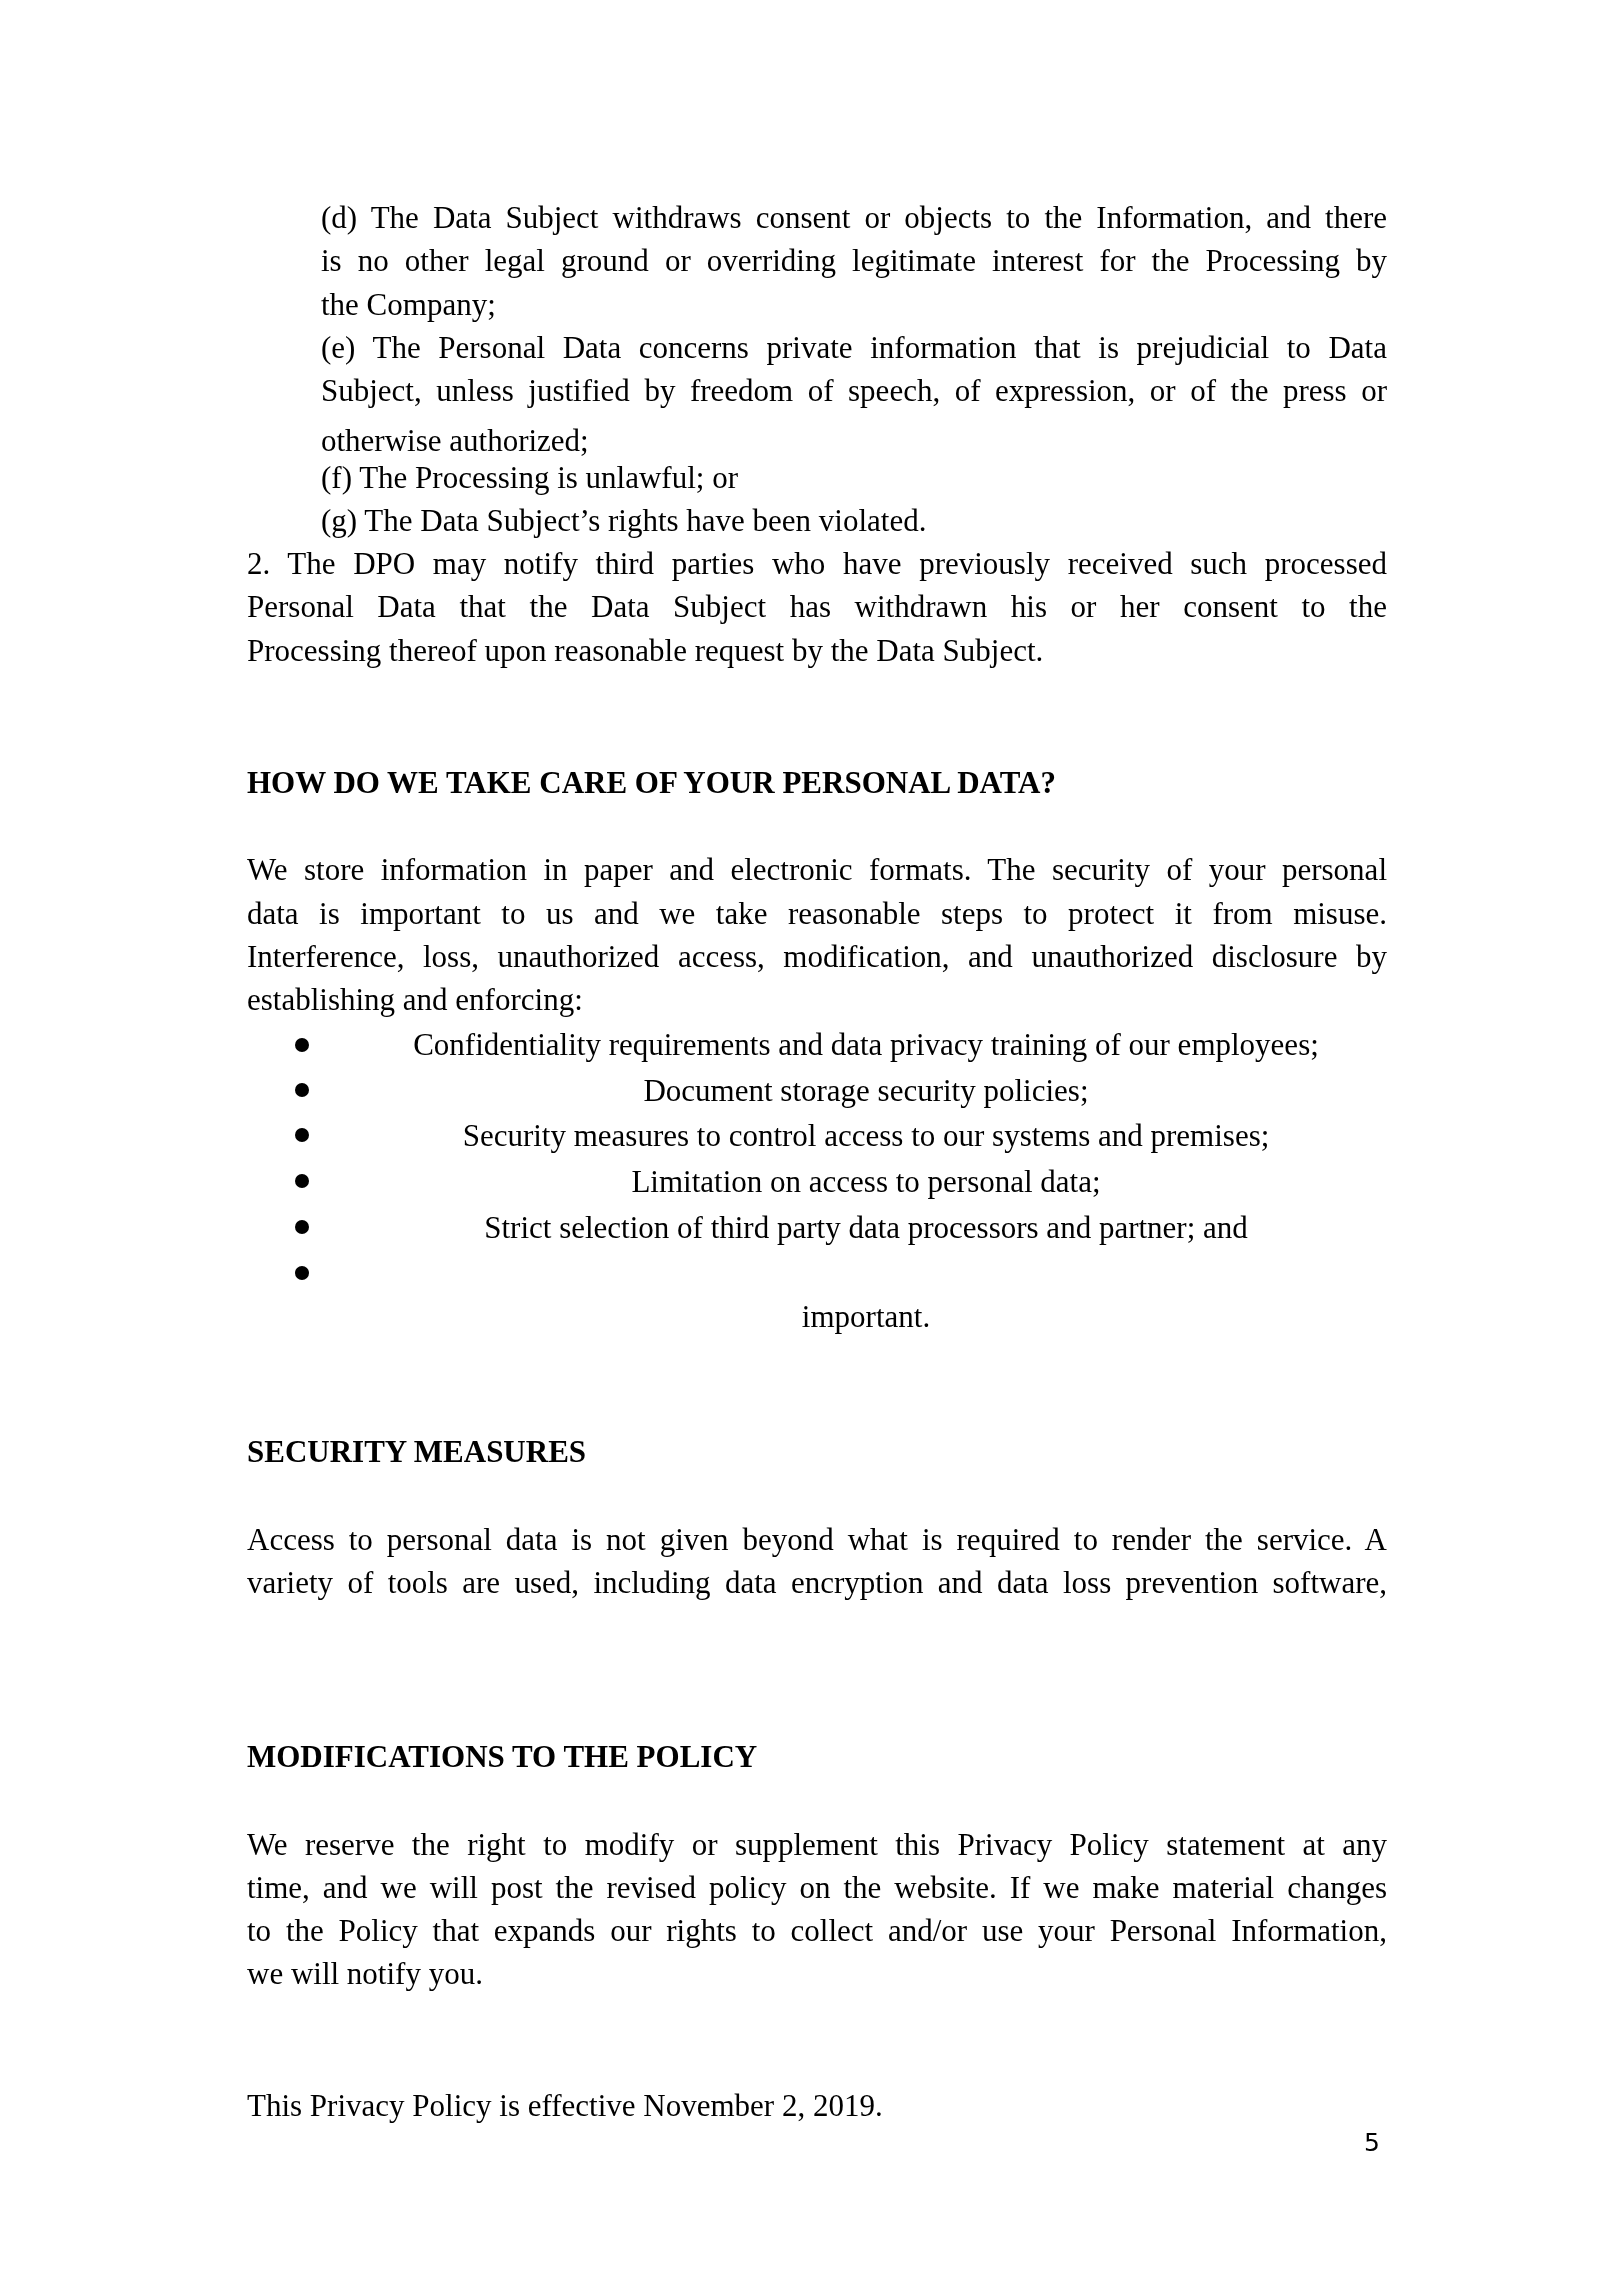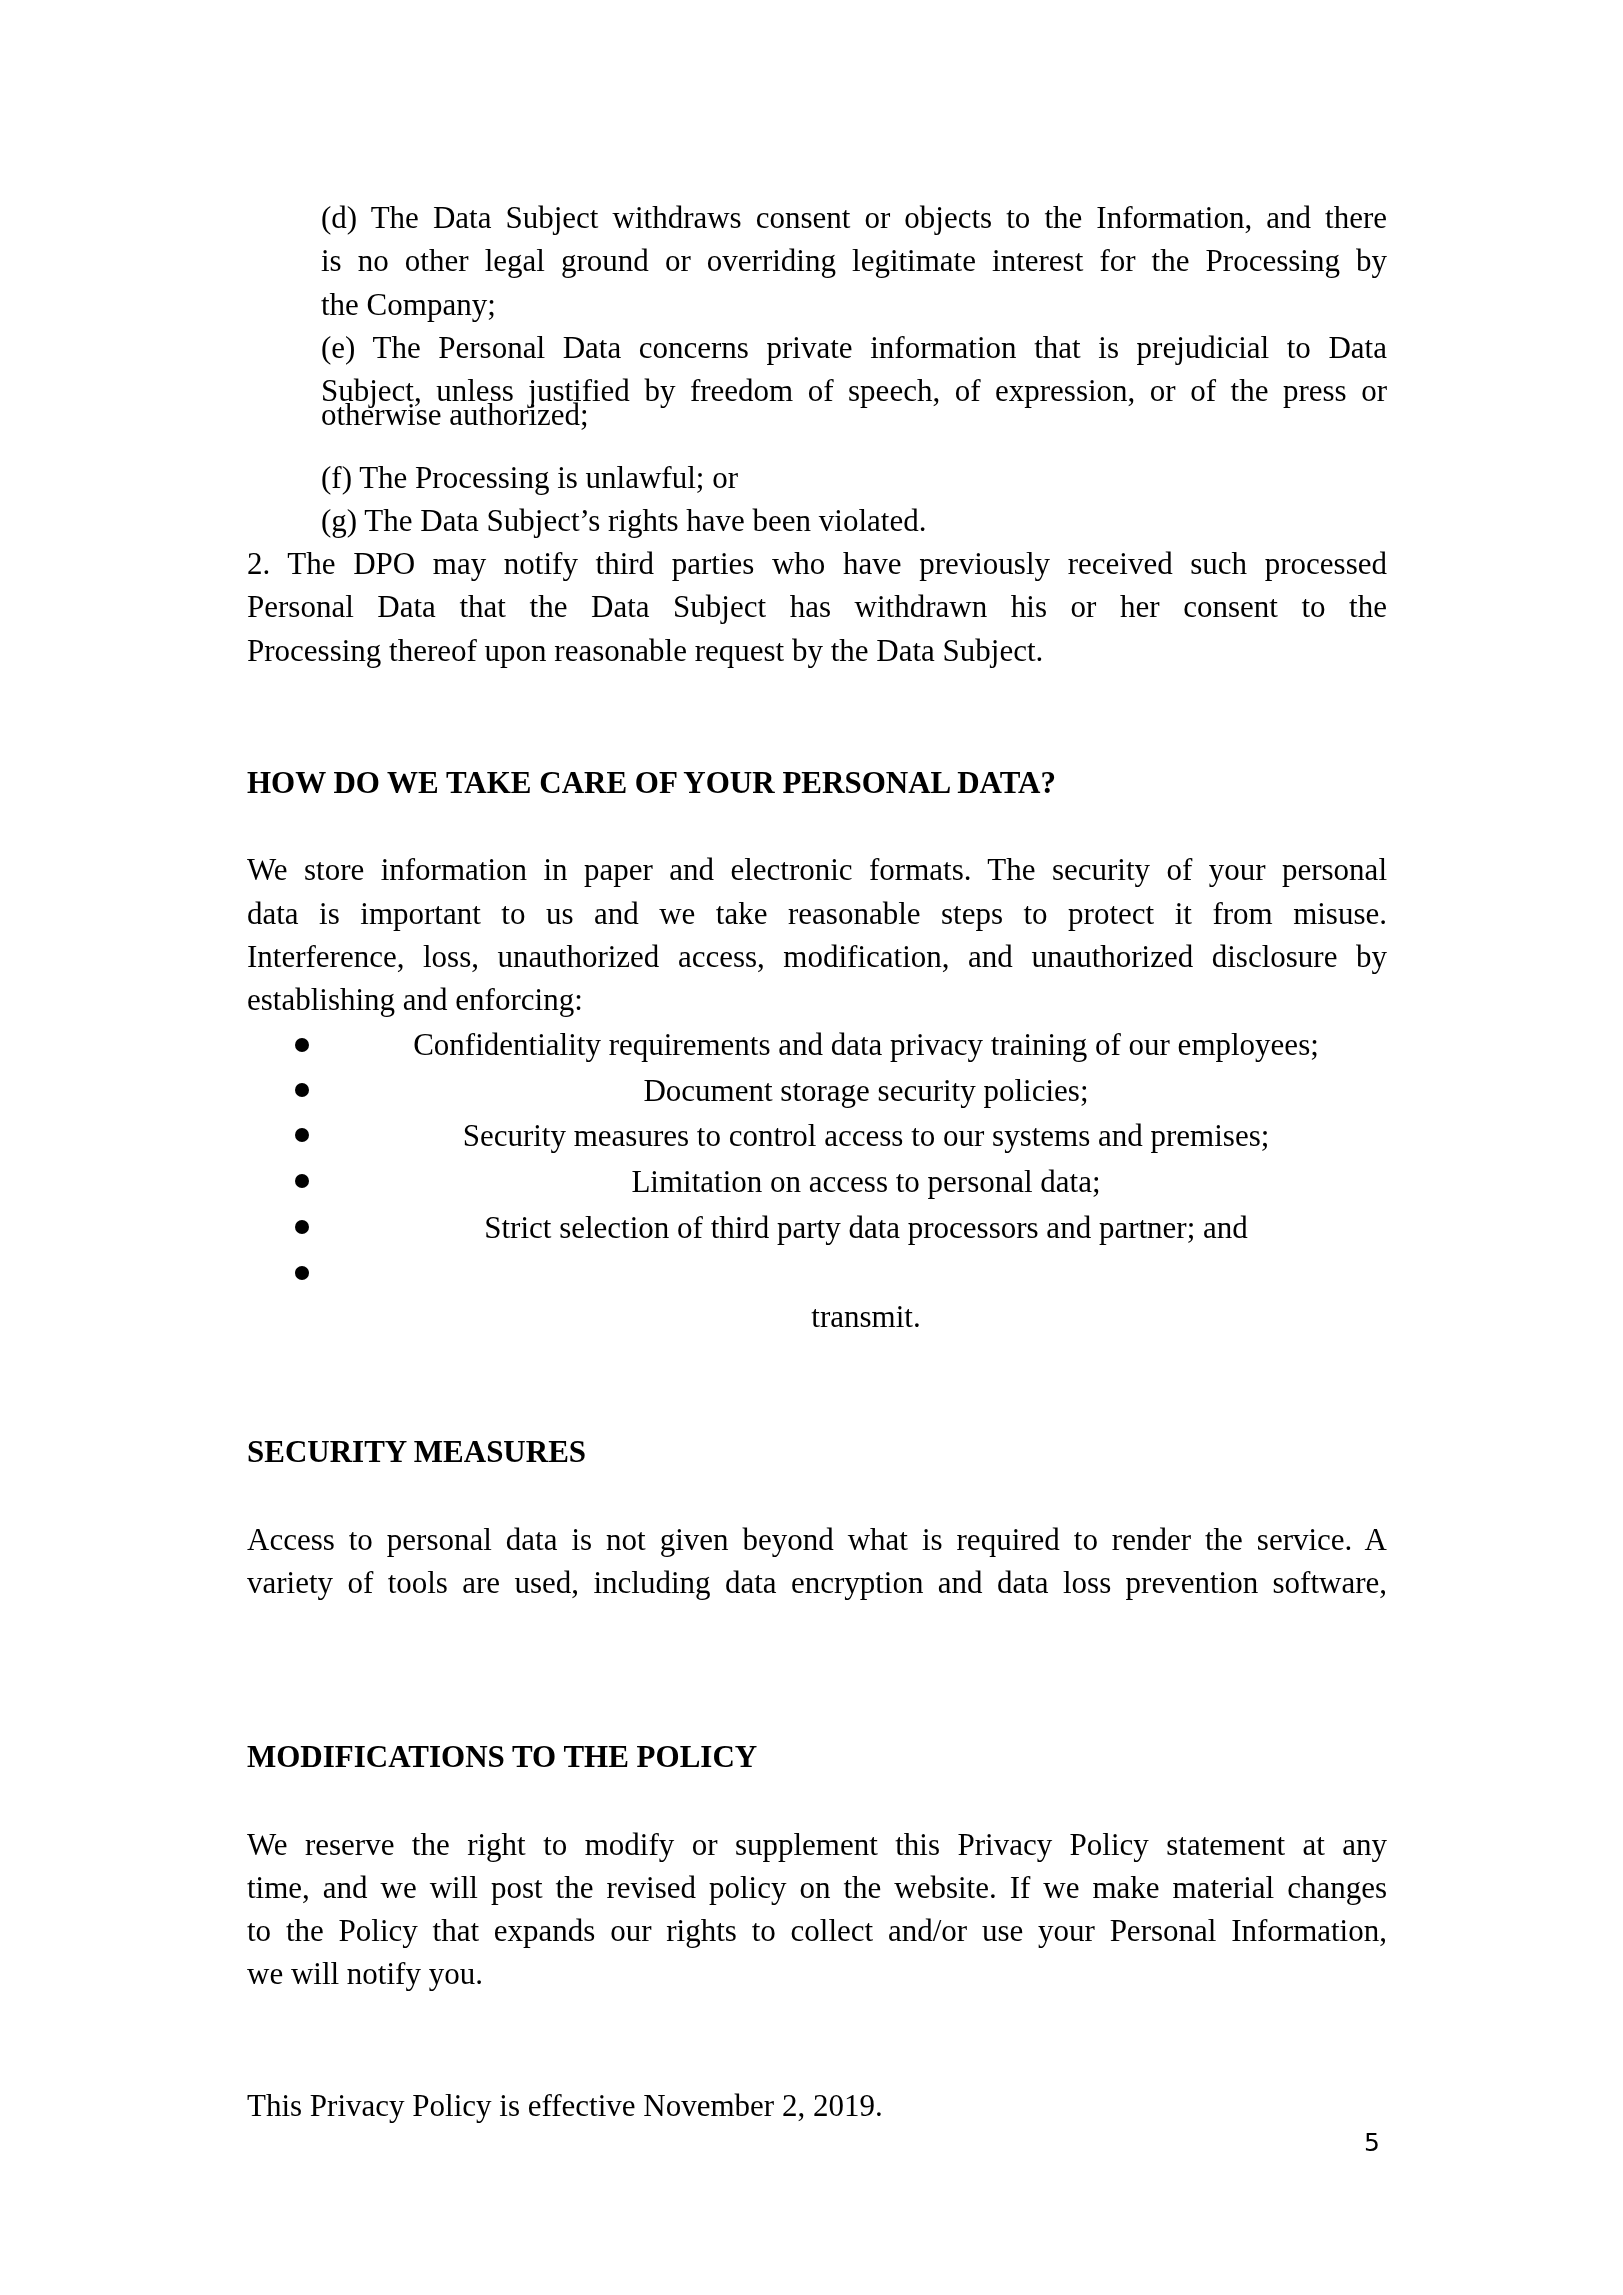--- a/index.html
+++ b/index.html
@@ -19,21 +19,21 @@
 <body>
 
 <div class="page">
 
   <div class="line just ind-l" style="top:196px">(d) The Data Subject withdraws consent or objects to the Information, and there</div>
   <div class="line just ind-l" style="top:239px">is no other legal ground or overriding legitimate interest for the Processing by</div>
   <div class="line ind-l" style="top:283px">the Company;</div>
 
   <div class="line just ind-l" style="top:326px">(e) The Personal Data concerns private information that is prejudicial to Data</div>
   <div class="line just ind-l" style="top:369px">Subject, unless justified by freedom of speech, of expression, or of the press or</div>
-  <div class="line ind-l" style="top:393px">otherwise authorized;</div>
+  <div class="line ind-l" style="top:419px">otherwise authorized;</div>
 
   <div class="line ind-l" style="top:456px">(f) The Processing is unlawful; or</div>
 
   <div class="line ind-l" style="top:499px">(g) The Data Subject’s rights have been violated.</div>
 
   <div class="line just body-l" style="top:542px">2. The DPO may notify third parties who have previously received such processed</div>
   <div class="line just body-l" style="top:585px">Personal Data that the Data Subject has withdrawn his or her consent to the</div>
   <div class="line body-l" style="top:629px">Processing thereof upon reasonable request by the Data Subject.</div>
 
   <div class="line body-l heading" style="top:761px">HOW DO WE TAKE CARE OF YOUR PERSONAL DATA?</div>
@@ -51,21 +51,21 @@
   <div class="bullet" style="top:1128px"></div>
   <div class="line bul-l" style="top:1114px">Security measures to control access to our systems and premises;</div>
 
   <div class="bullet" style="top:1174px"></div>
   <div class="line bul-l" style="top:1160px">Limitation on access to personal data;</div>
 
   <div class="bullet" style="top:1220px"></div>
   <div class="line bul-l" style="top:1206px">Strict selection of third party data processors and partner; and</div>
 
   <div class="bullet" style="top:1266px"></div>
-  <div class="line bul-l" style="top:1295px">transmit.</div>
+  <div class="line bul-l" style="top:1295px">important.</div>
 
   <div class="line body-l heading" style="top:1430px">SECURITY MEASURES</div>
   <div class="line just body-l" style="top:1518px">Access to personal data is not given beyond what is required to render the service. A</div>
   <div class="line just body-l" style="top:1561px">variety of tools are used, including data encryption and data loss prevention software,</div>
 
   <div class="line body-l heading" style="top:1735px">MODIFICATIONS TO THE POLICY</div>
   <div class="line just body-l" style="top:1823px">We reserve the right to modify or supplement this Privacy Policy statement at any</div>
   <div class="line just body-l" style="top:1866px">time, and we will post the revised policy on the website. If we make material changes</div>
   <div class="line just body-l" style="top:1909px">to the Policy that expands our rights to collect and/or use your Personal Information,</div>
   <div class="line body-l" style="top:1952px">we will notify you.</div>

